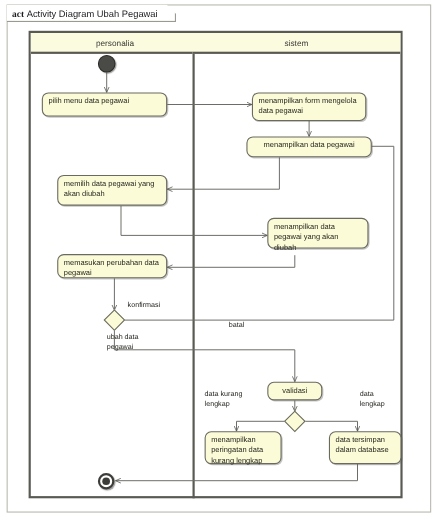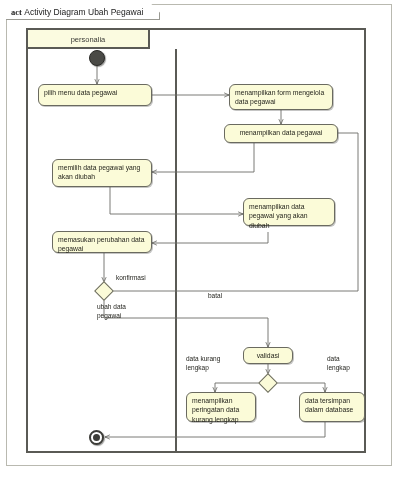--- a/index.html
+++ b/index.html
@@ -65,21 +65,21 @@
     top: 0;
     height: 19px;
     background: #fbfbe0;
     border-bottom: 2px solid #5a5a55;
     font-size: 7.5px;
     color: #3a3a35;
     text-align: center;
     line-height: 19px;
     box-sizing: border-box;
   }
-  #lane-head-personalia { left: 0; width: 122px; border-right: 2px solid #5a5a55; }
+  #lane-head-personalia { left: 0; width: 155px; border-right: 2px solid #5a5a55; }
   #lane-head-sistem     { left: 147px; width: 189px; }
   #lane-divider {
     position: absolute;
     left: 147px;
     top: 19px;
     width: 2px;
     height: 404px;
     background: #5a5a55;
   }
 
@@ -147,20 +147,21 @@
 <body>
 
 <div id="frame"></div>
 
 <div id="title-tab">
   <span class="kw">act</span><span>&nbsp;</span><span>Activity Diagram Ubah Pegawai</span>
 </div>
 
 <div id="lanes">
   <div class="lane-head" id="lane-head-personalia">personalia</div>
+  <div class="lane-head" id="lane-head-sistem">sistem</div>
   <div id="lane-divider"></div>
 </div>
 
 <svg id="edges" viewBox="0 0 400 477" xmlns="http://www.w3.org/2000/svg">
   <defs>
     <marker id="arrow" viewBox="0 0 10 10" refX="9" refY="5" markerWidth="6" markerHeight="6" orient="auto-start-reverse">
       <path d="M 0 1 L 9 5 L 0 9" fill="none" stroke="#55554f" stroke-width="1.3"></path>
     </marker>
   </defs>
   <g fill="none" stroke="#6b6b66" stroke-width="0.9" marker-end="url(#arrow)">

